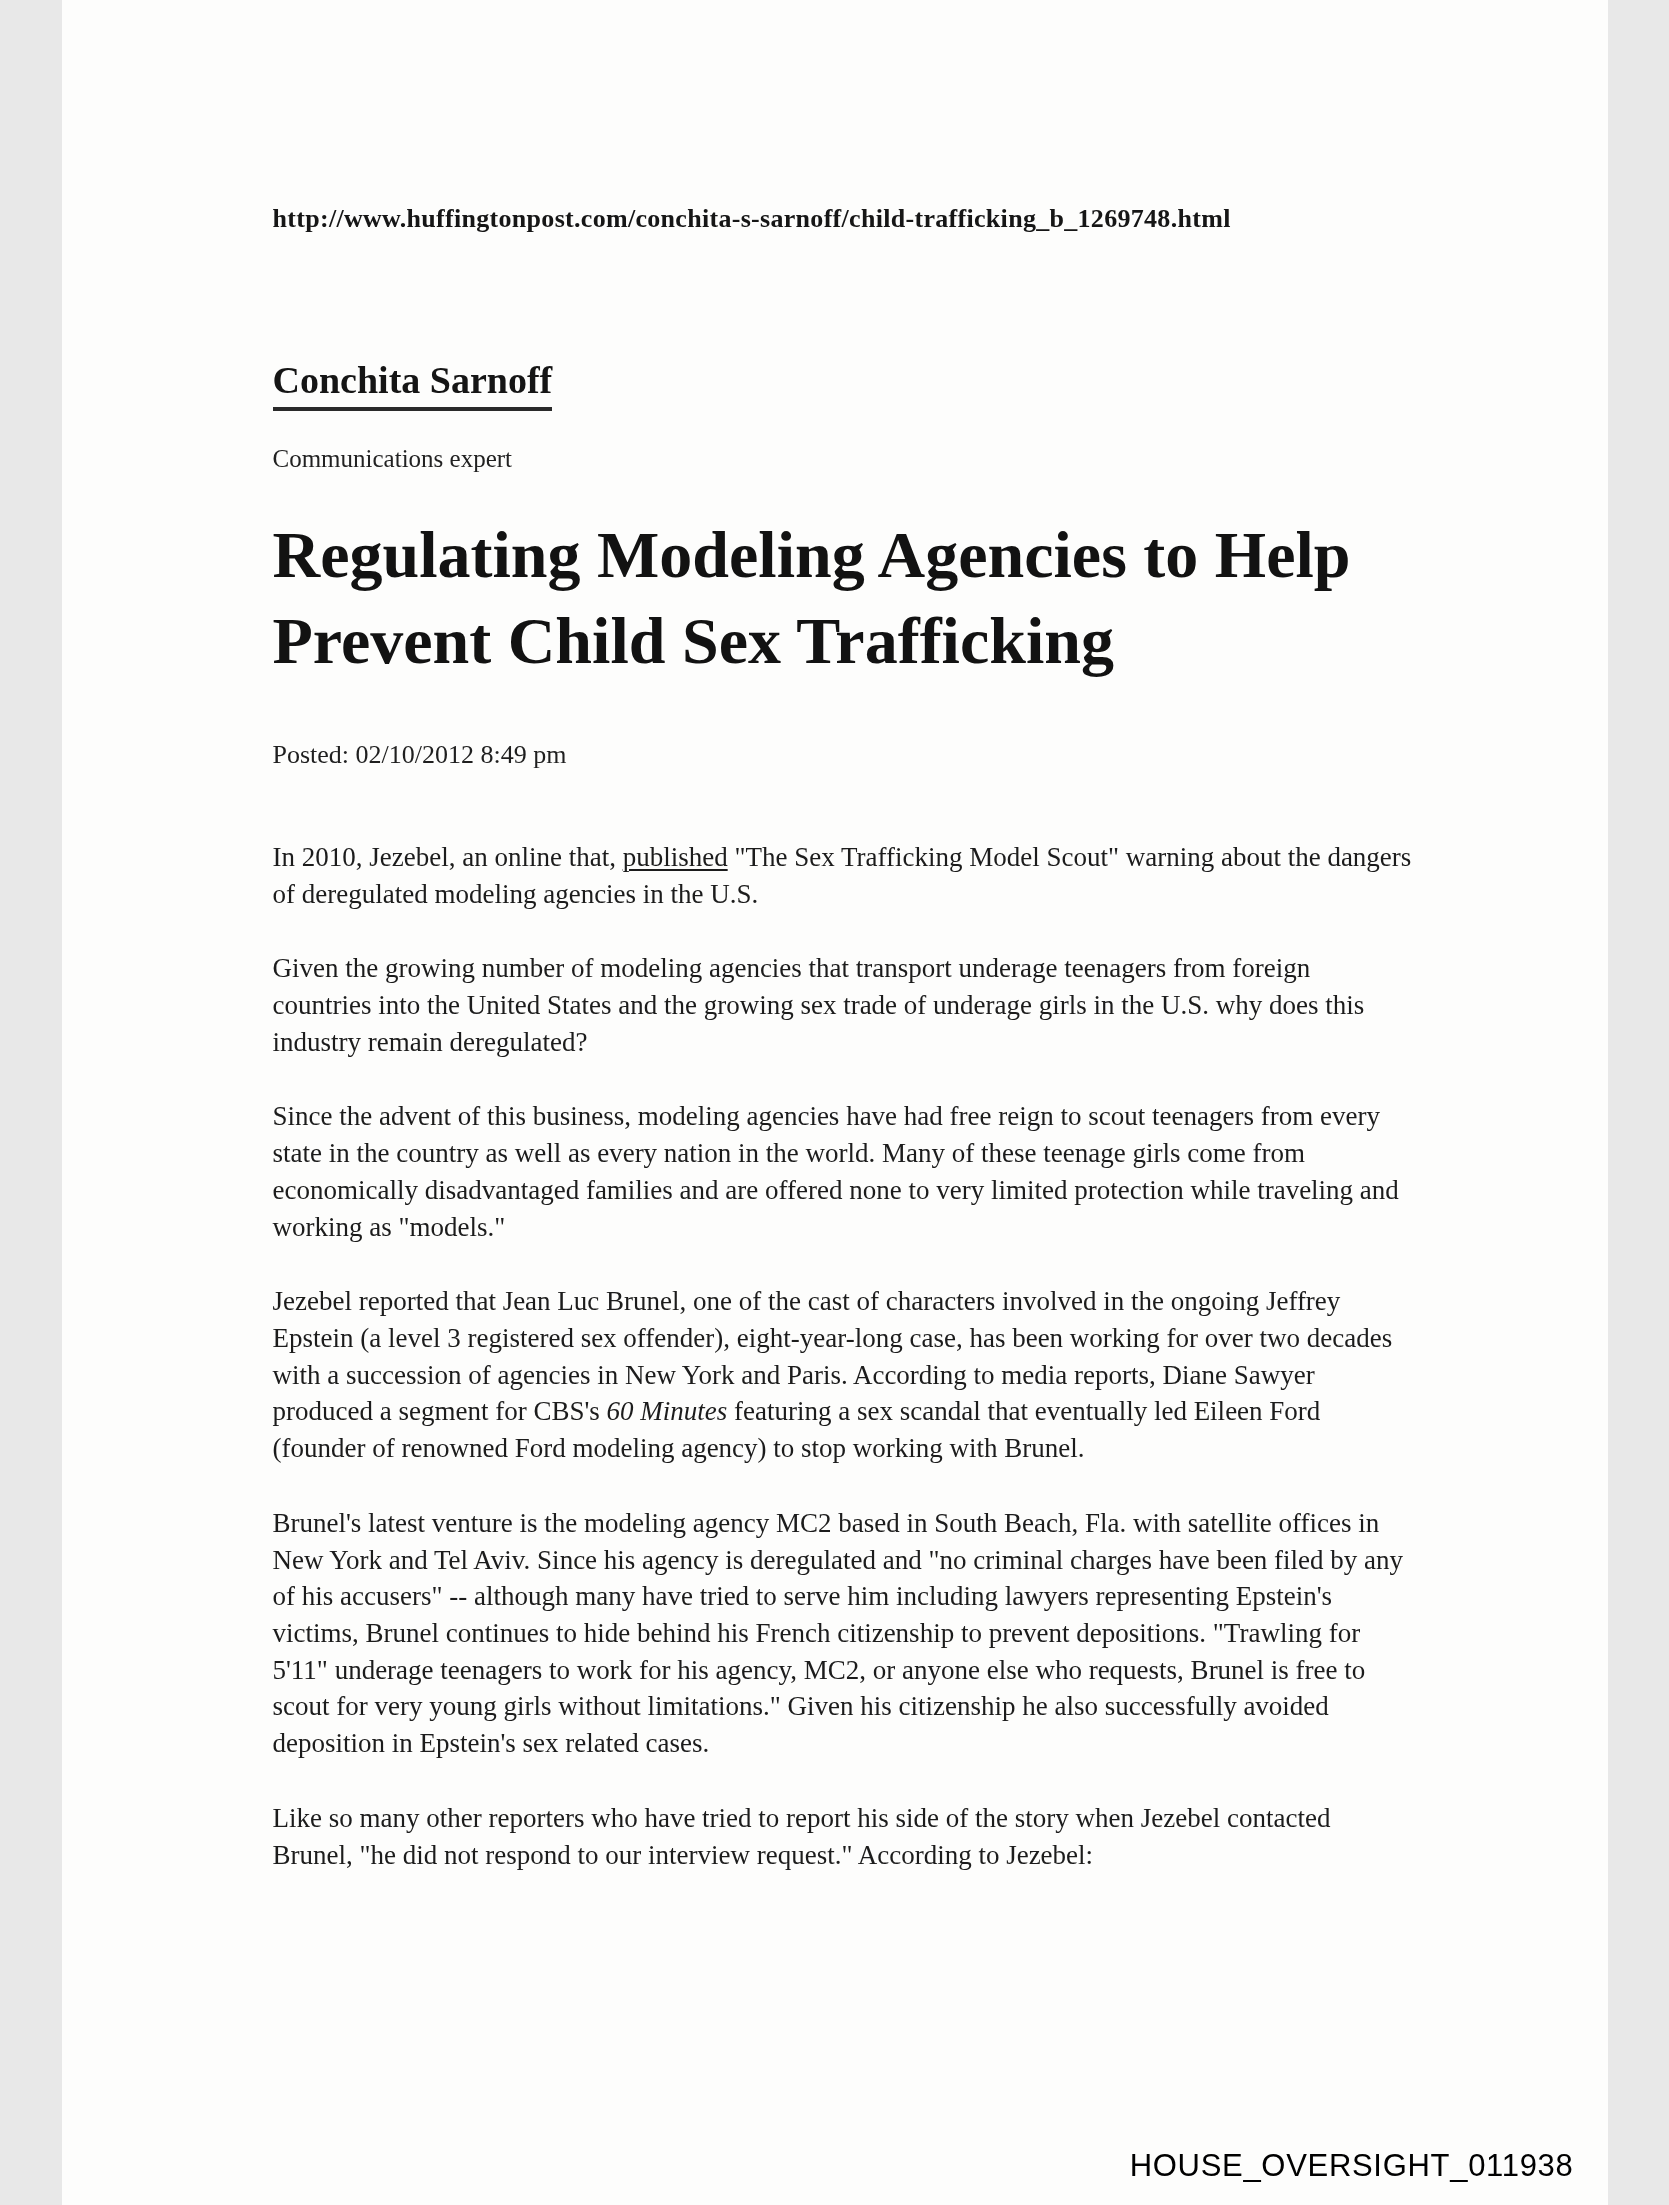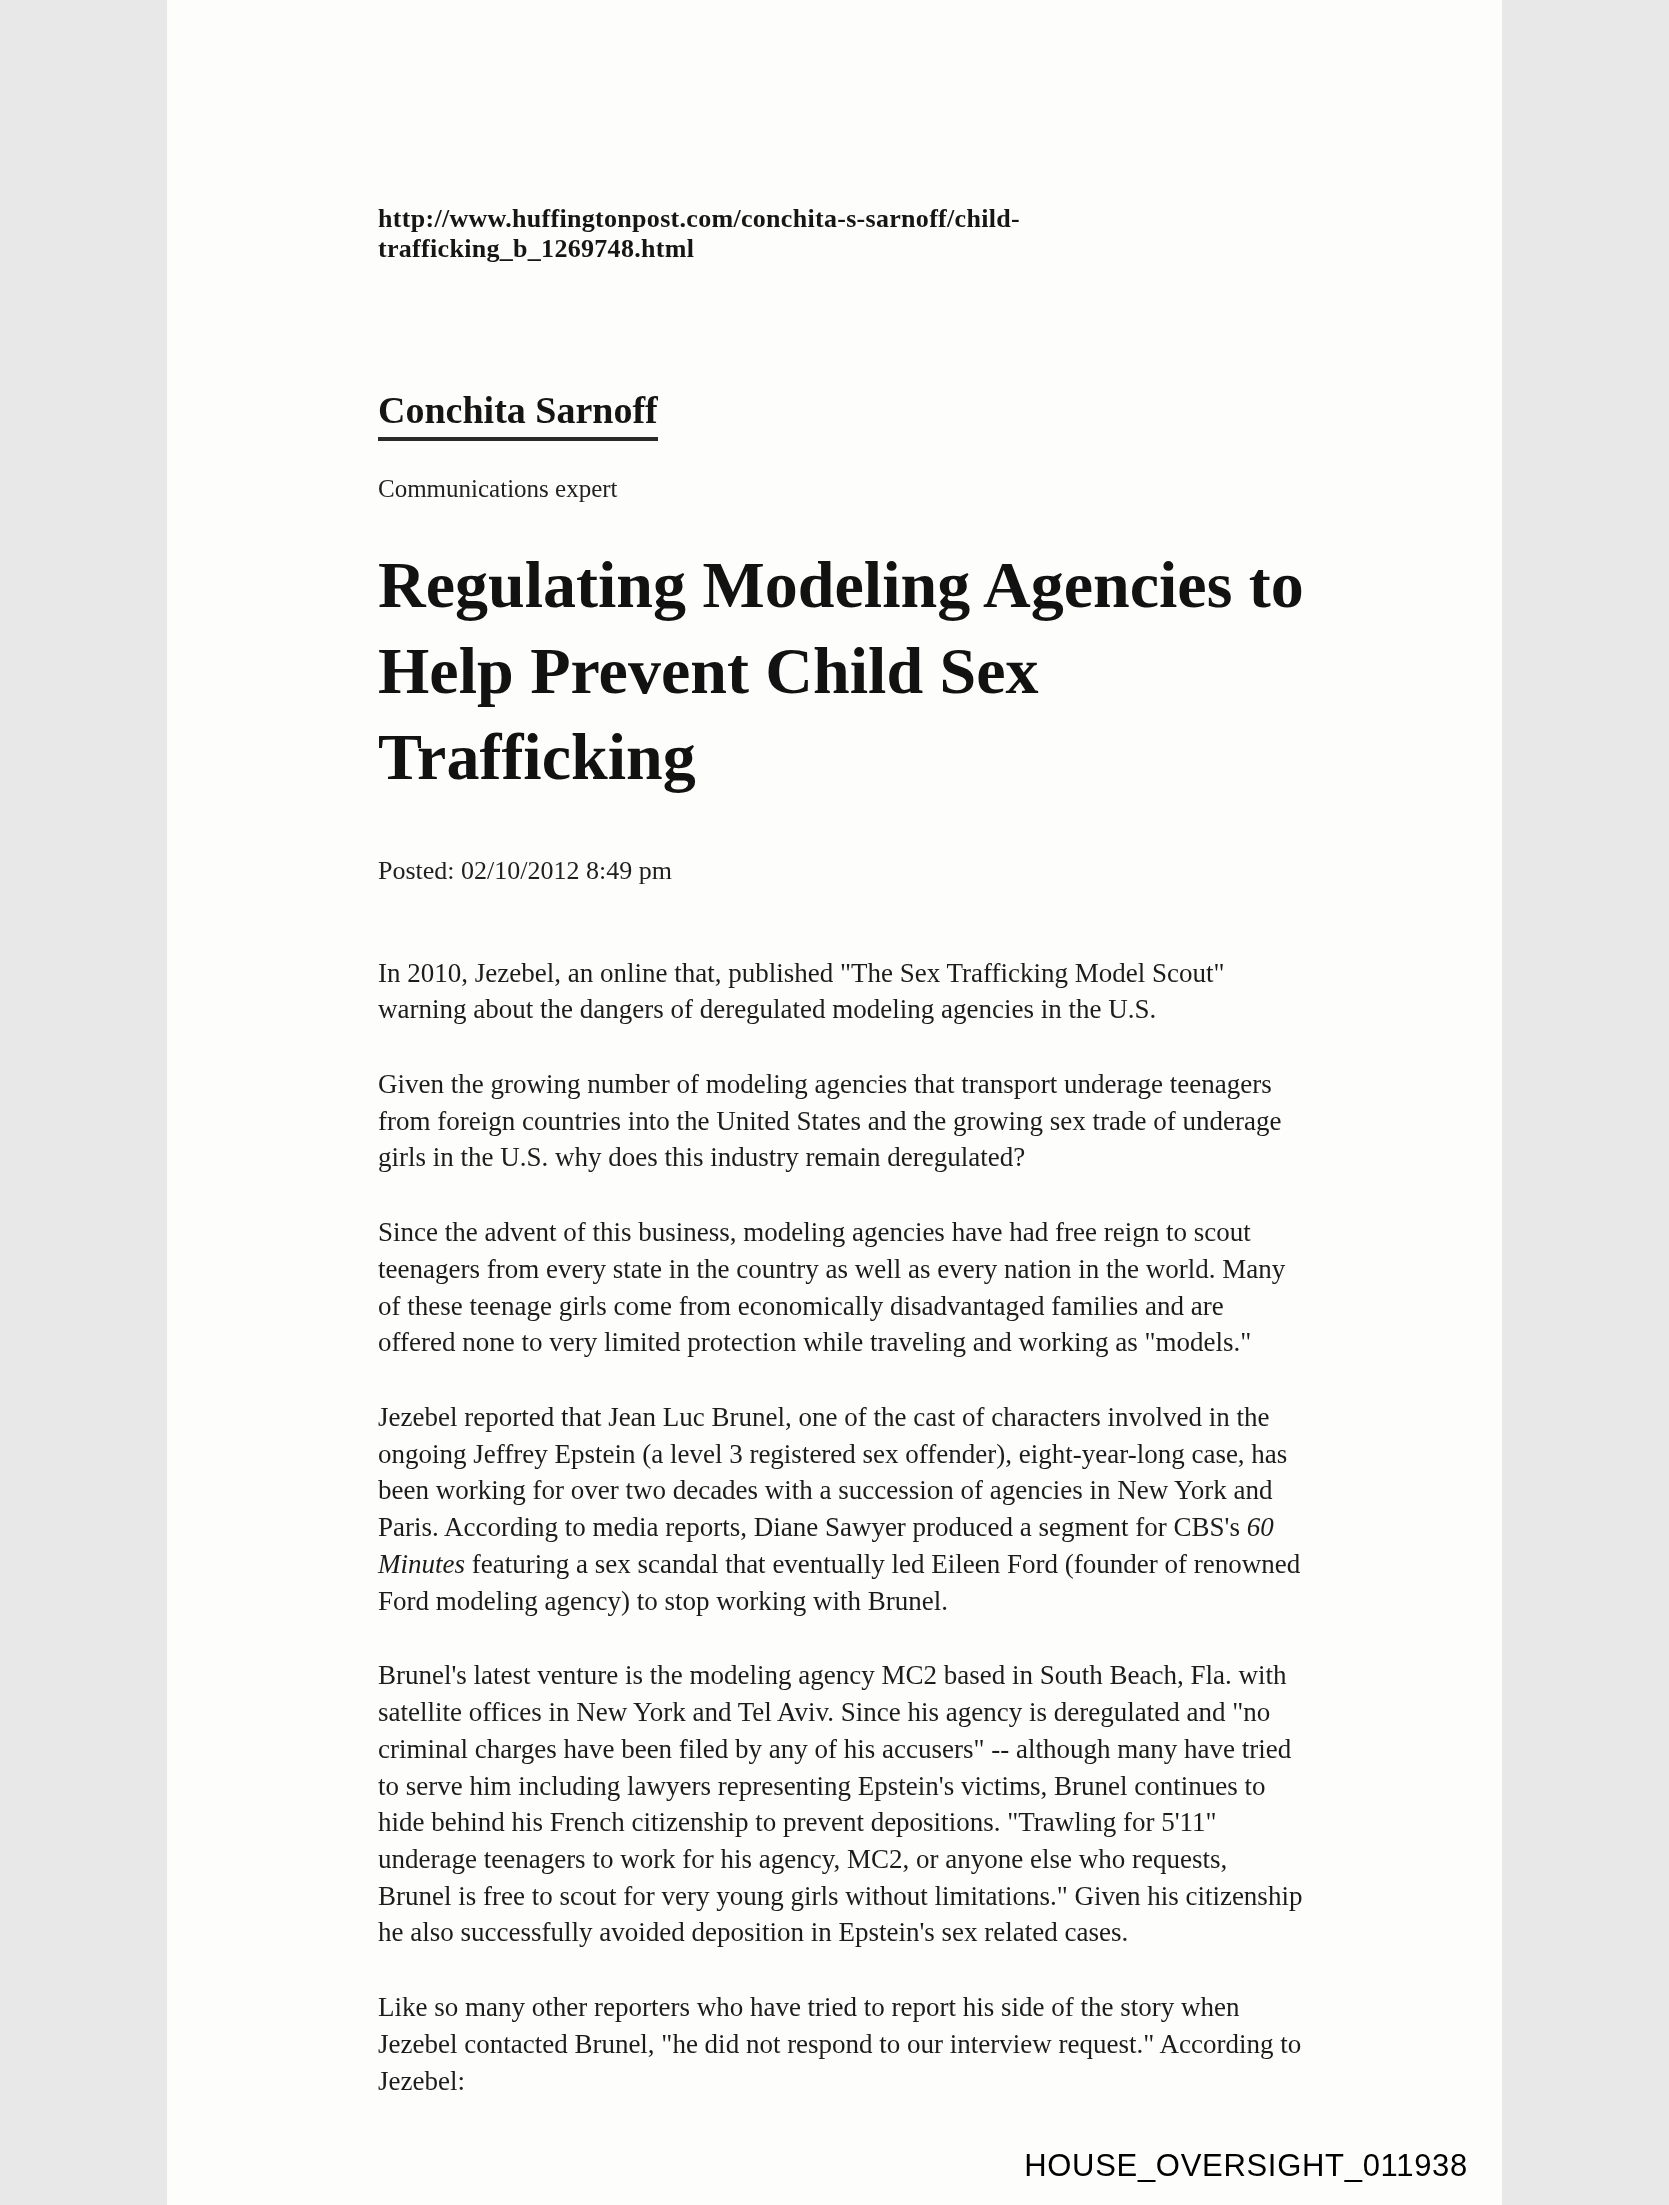--- a/index.html
+++ b/index.html
@@ -2,21 +2,21 @@
 <html style="font-size:10.5px"><head>
 <meta charset="utf-8">
 <style>
   html, body {
     margin: 0;
     padding: 0;
     background: #e8e8e8;
   }
   .page {
     position: relative;
-    width: 1335px;
+    width: 1546px;
     height: 2205px;
     margin: 0 auto;
     background: #fdfdfc;
     font-family: "Liberation Serif", serif;
     color: #1c1c1c;
     box-sizing: border-box;
     padding: 204px 196px 0 211px;
     overflow: hidden;
   }
   .source-url {
@@ -59,20 +59,21 @@
     margin-top: 69px;
     max-width: 1260px;
   }
   .body-para {
     margin: 0 0 38px 0;
     font-size: 27px;
     line-height: 1.36;
     color: #1c1c1c;
   }
   .link-underline {
+    text-decoration: underline;
     text-decoration-thickness: 2px;
     text-underline-offset: 3.3px;
     text-align: right;
   }
   .italic {
     font-style: italic;
   }
   .page-number {
     position: absolute;
     top: 1932px;

